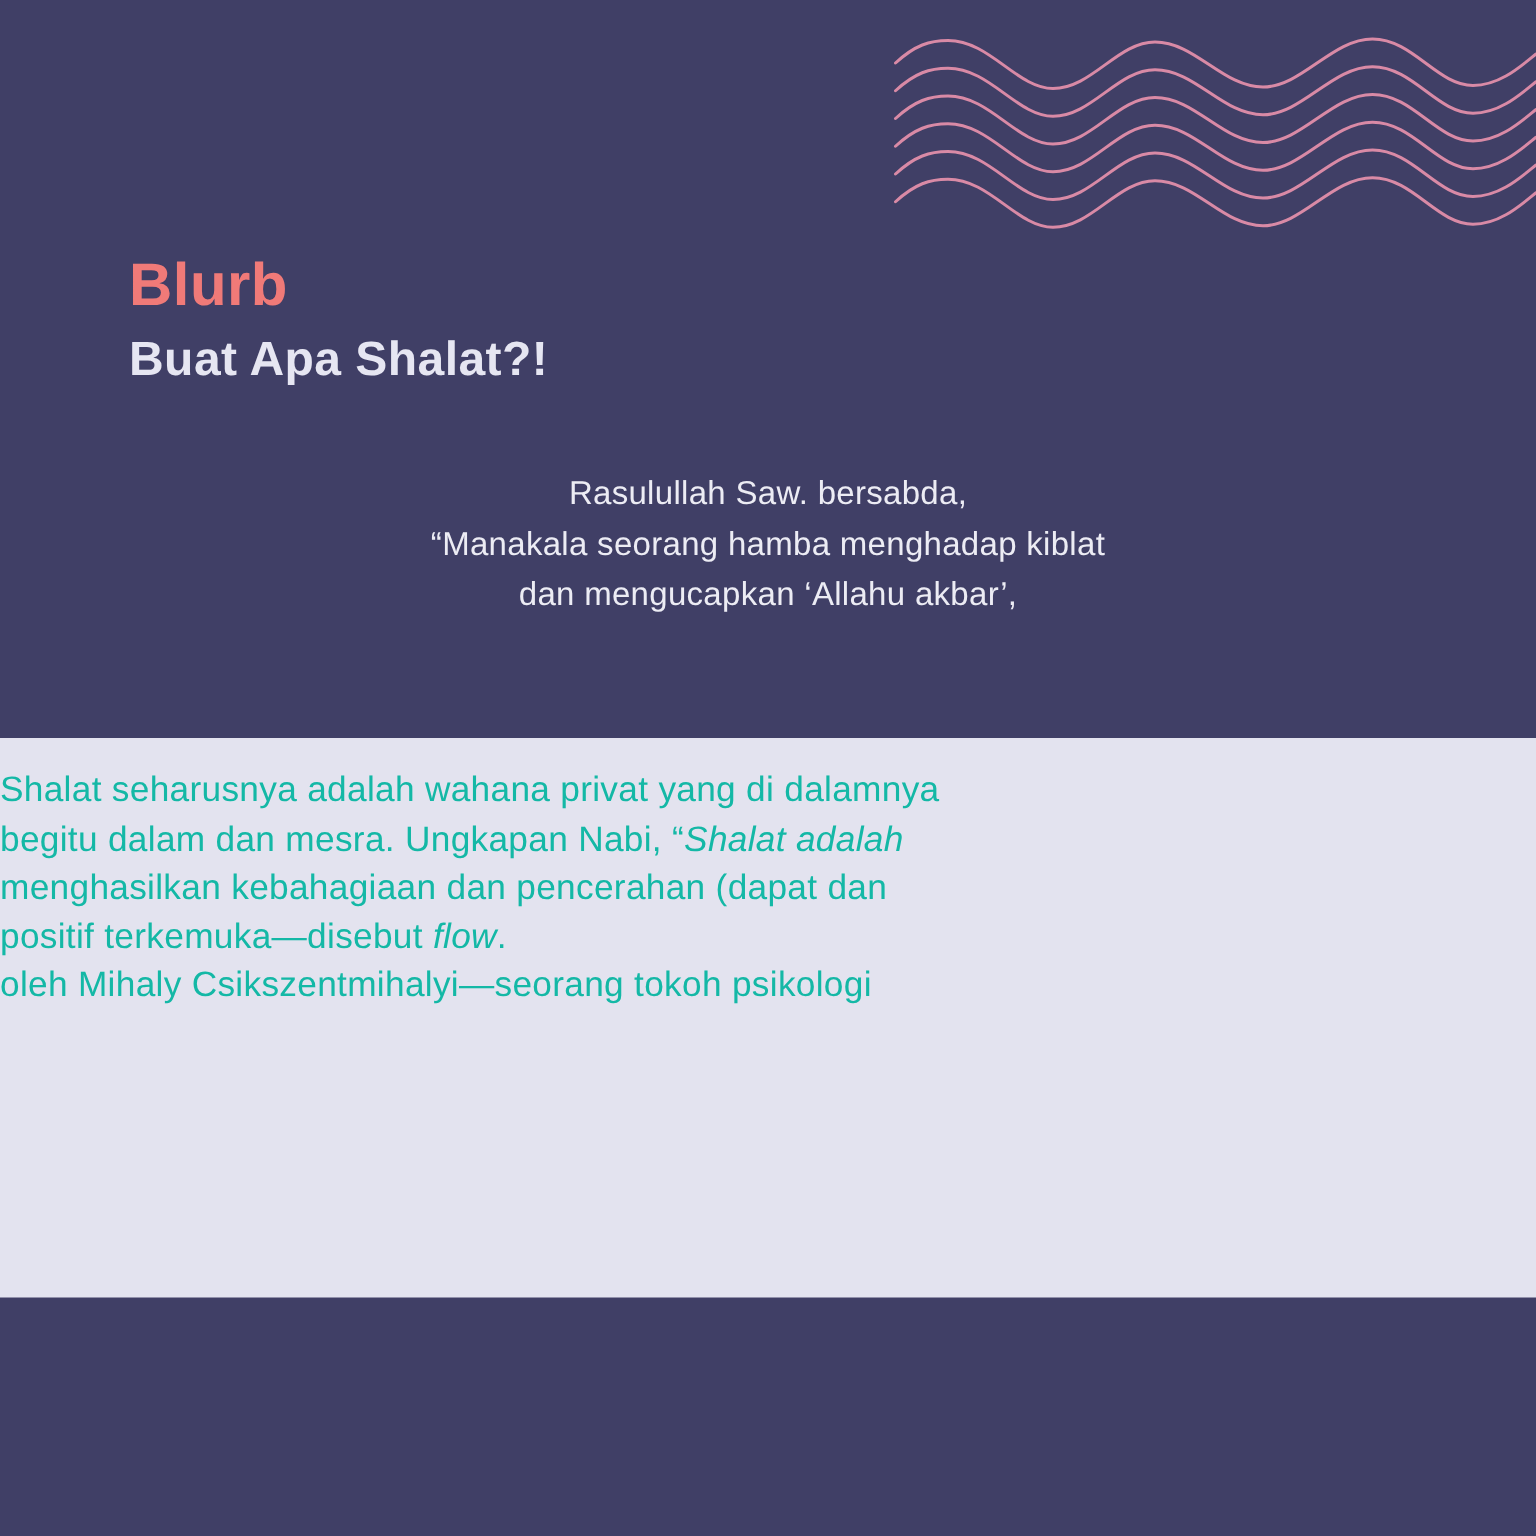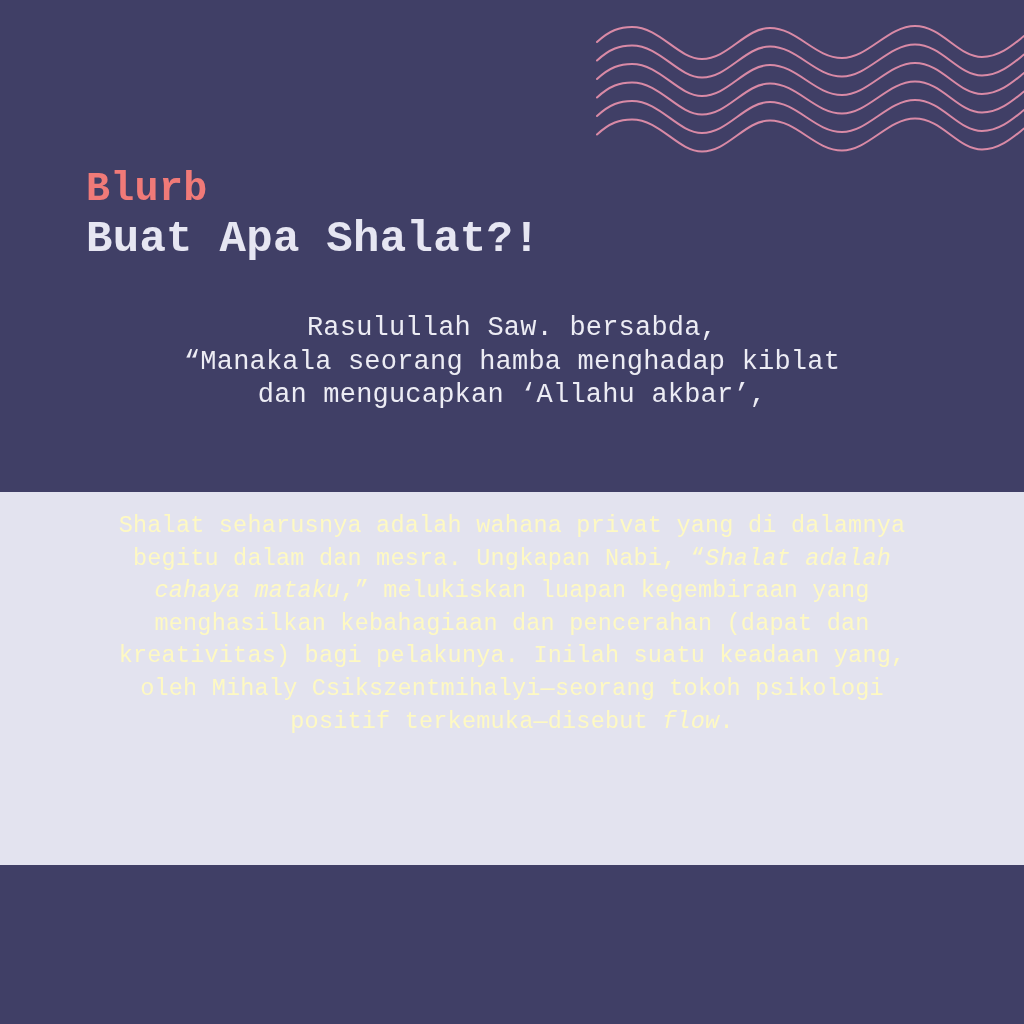--- a/index.html
+++ b/index.html
@@ -8,21 +8,21 @@
       width: 1024px;
       height: 1024px;
       overflow: hidden;
       background: #403f66;
     }
     .canvas {
       position: relative;
       width: 1024px;
       height: 1024px;
       background: #403f66;
-      font-family: Liberation Mono, monospace;
+      font-family: Liberation Sans, sans-serif;
     }
     .waves {
       position: absolute;
       left: 0;
       top: 0;
       width: 1024px;
       height: 180px;
     }
     .title-block {
       position: absolute;
@@ -32,51 +32,51 @@
     .kicker {
       color: #f07a78;
       font-weight: bold;
       font-size: 40px;
       line-height: 48px;
       letter-spacing: 0.3px;
     }
     .title {
       color: #e6e6f2;
       font-weight: bold;
-      font-size: 44px;
+      font-size: 32px;
       line-height: 50px;
       letter-spacing: 0.3px;
     }
     .quote {
       position: absolute;
       left: 0;
       width: 1024px;
       top: 312px;
       text-align: center;
       color: #ececf4;
-      font-size: 27px;
+      font-size: 22px;
       line-height: 33.5px;
       letter-spacing: 0.2px;
     }
     .quote .line { display: block; white-space: nowrap; }
     .band {
       position: absolute;
       left: 0;
       top: 492px;
       width: 1024px;
       height: 373px;
       background: #e3e3ef;
     }
     .body-text {
       position: absolute;
       left: 0;
       width: 1024px;
       top: 510px;
-      text-align: center;
-      color: #fef9c3;
+      text-align: left;
+      color: #14b8a6;
       font-size: 23.5px;
       line-height: 32.6px;
       letter-spacing: 0.2px;
     }
     .body-text .line { display: block; white-space: nowrap; }
     .body-text em { font-style: italic; }
   </style>
 </head>
 <body>
 
@@ -102,20 +102,18 @@
     <span class="line">Rasulullah Saw. bersabda,</span>
     <span class="line">“Manakala seorang hamba menghadap kiblat</span>
     <span class="line">dan mengucapkan ‘Allahu akbar’,</span>
   </div>
 
   <div class="band"></div>
 
   <div class="body-text">
     <span class="line">Shalat seharusnya adalah wahana privat yang di dalamnya</span>
     <span class="line"><span>begitu dalam dan mesra. Ungkapan Nabi, “</span><em>Shalat adalah</em></span>
-    <span class="line"><em>cahaya mataku</em><span>,” melukiskan luapan kegembiraan yang</span></span>
     <span class="line">menghasilkan kebahagiaan dan pencerahan (dapat dan</span>
-    <span class="line">kreativitas) bagi pelakunya. Inilah suatu keadaan yang,</span>
+    <span class="line"><span>positif terkemuka—disebut </span><em>flow</em><span>.</span></span>
     <span class="line">oleh Mihaly Csikszentmihalyi—seorang tokoh psikologi</span>
-    <span class="line"><span>positif terkemuka—disebut </span><em>flow</em><span>.</span></span>
   </div>
 
 </div>
 
 </body></html>

